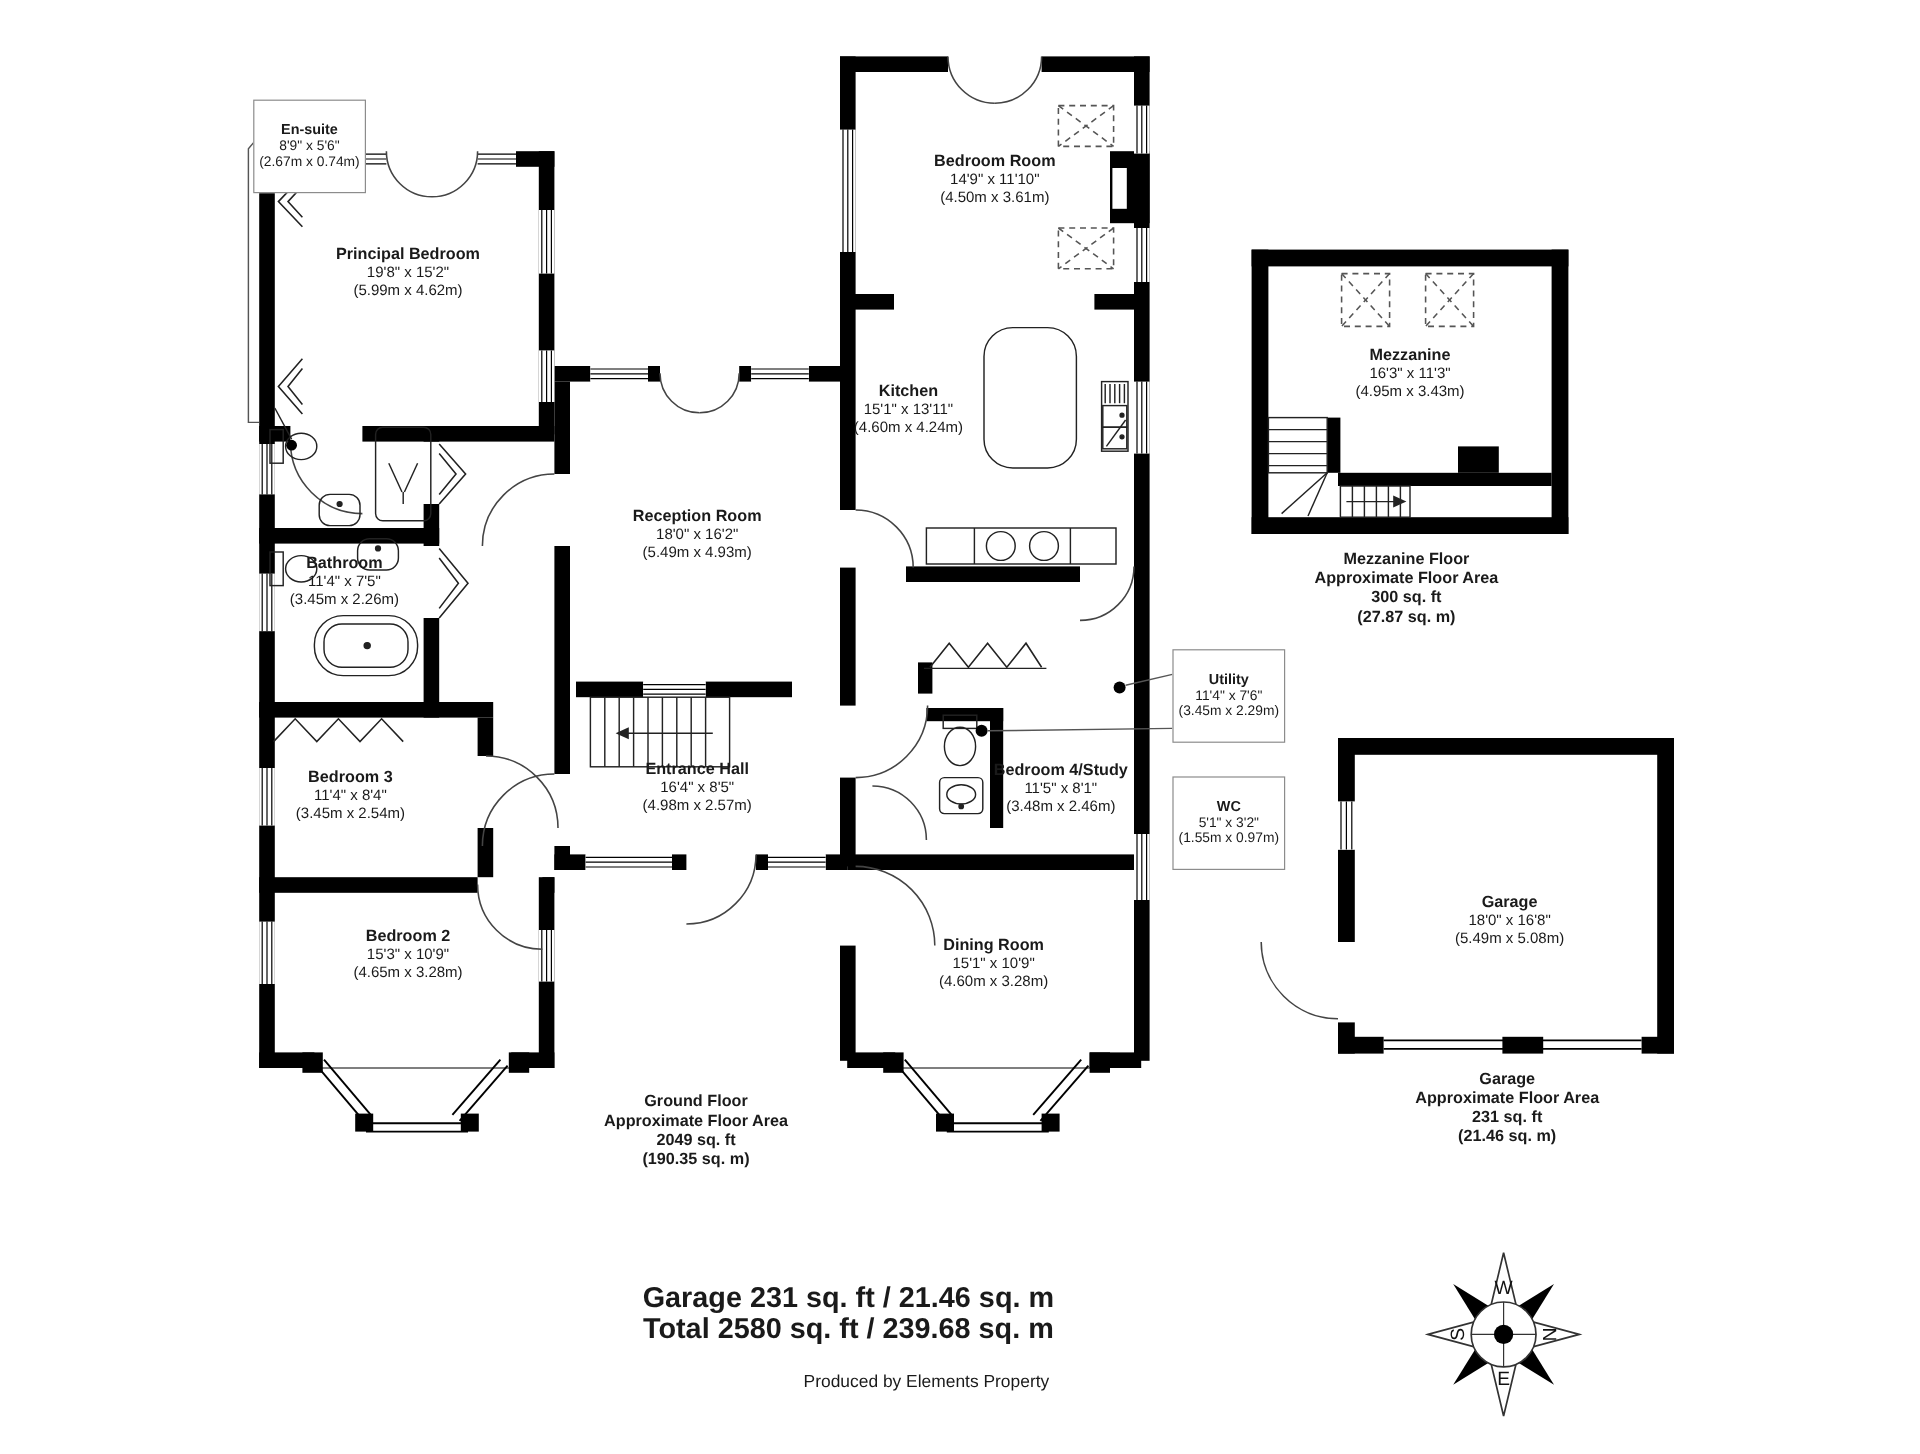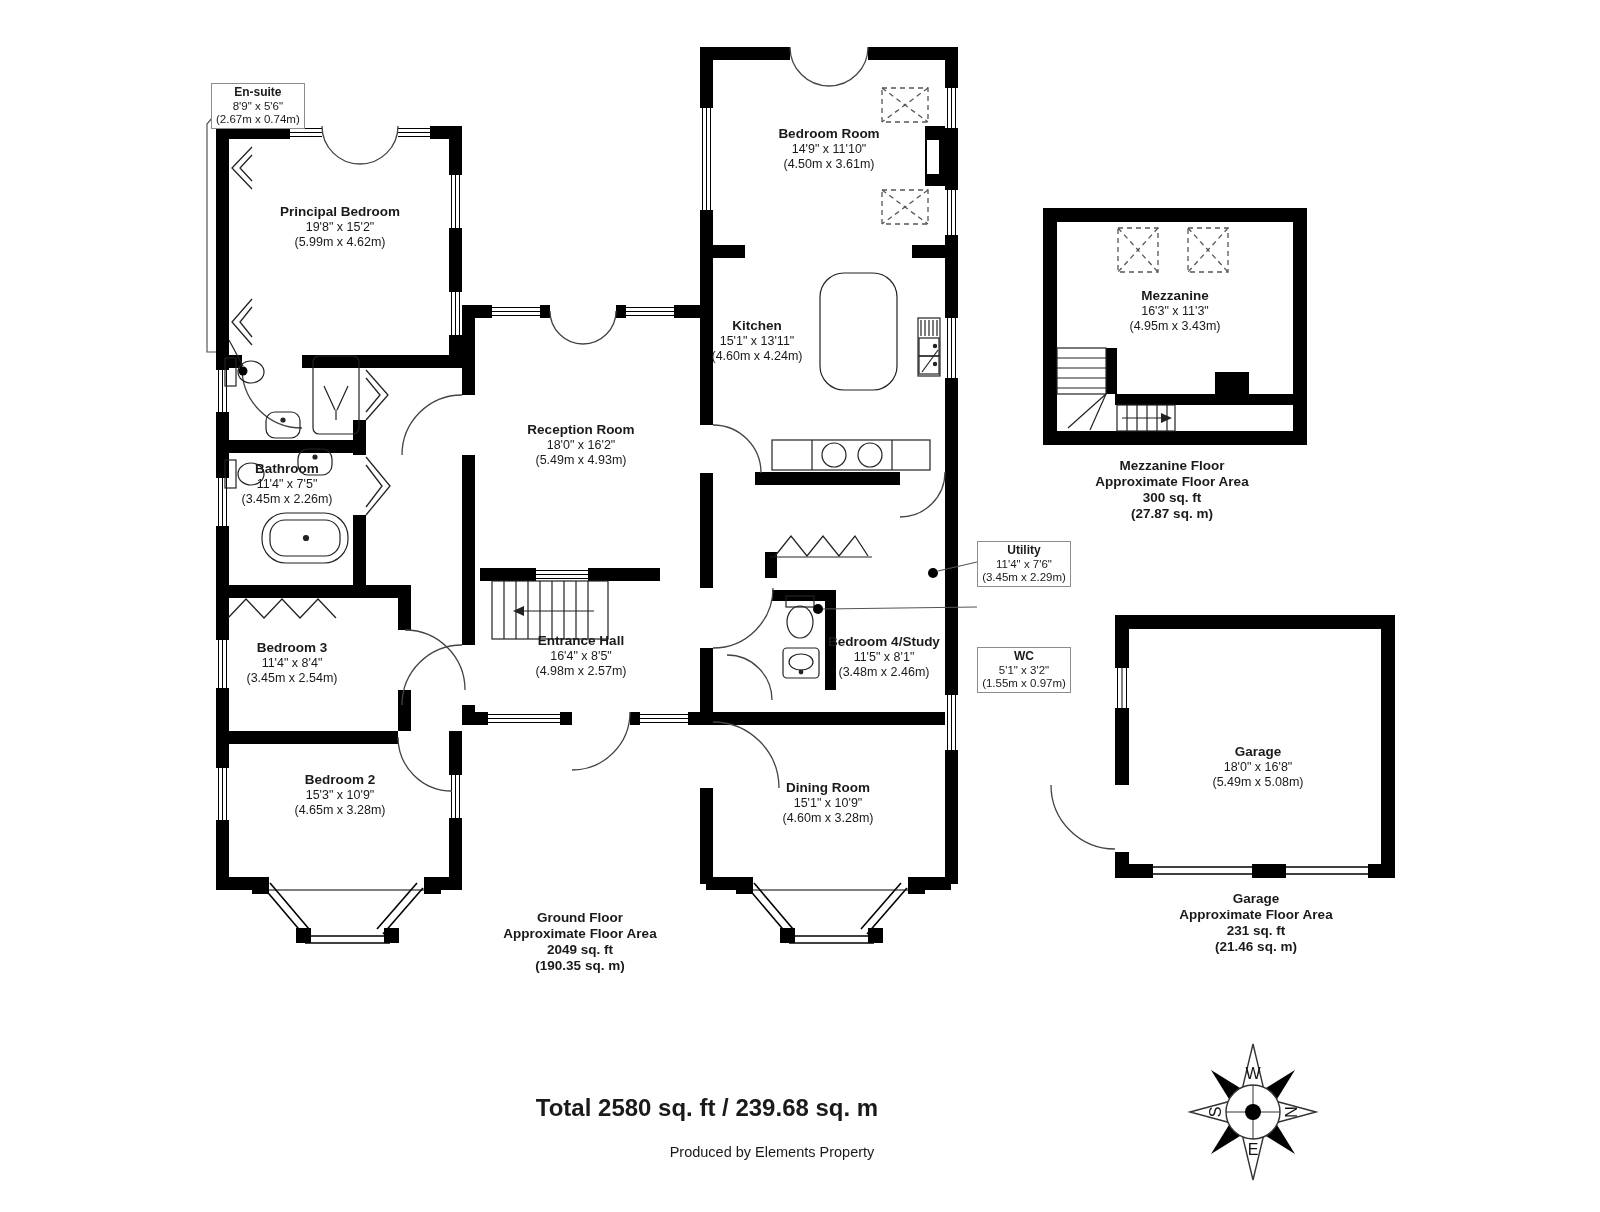--- a/index.html
+++ b/index.html
@@ -3,21 +3,21 @@
 <meta charset="utf-8">
 <style>
   html,body{margin:0;padding:0;background:#fff;}
   #page{position:relative;width:1600px;height:1212px;background:#fff;overflow:hidden;
         font-family:"Liberation Sans", sans-serif;color:#1a1a1a;}
   #plan-svg{position:absolute;left:0;top:0;}
   .room-label{position:absolute;transform:translateX(-50%);text-align:center;white-space:nowrap;line-height:1.2;}
   .room-label .rn{font-weight:bold;font-size:13.5px;}
   .room-label .rd{font-size:12.5px;}
   .boxed-label{position:absolute;border:1px solid #8c8c8c;background:#fff;text-align:center;
-               white-space:nowrap;line-height:1.15;padding:2px 4px;z-index:3;}
+               white-space:nowrap;line-height:1.15;padding:18px 4px;z-index:3;}
   .boxed-label .rn{font-weight:bold;font-size:12px;}
   .boxed-label .rd{font-size:11.5px;}
   .caption{position:absolute;transform:translateX(-50%);text-align:center;white-space:nowrap;
            font-weight:bold;font-size:13.5px;line-height:1.18;}
   .sum-line{position:absolute;transform:translateX(-50%);white-space:nowrap;font-weight:bold;}
   .sum-1{font-size:27px;}
   .sum-2{font-size:24px;}
   .sum-3{font-size:24px;}
   .fine{position:absolute;transform:translateX(-50%);white-space:nowrap;font-size:14.5px;font-weight:normal;}
   .compass-letter{position:absolute;font-size:16px;color:#111;transform:translate(-50%,-50%);}
@@ -537,20 +537,21 @@
     <div>300 sq. ft</div>
     <div>(27.87 sq. m)</div>
   </div>
   <div class="caption" style="left:1256px;top:891px;">
     <div>Garage</div>
     <div>Approximate Floor Area</div>
     <div>231 sq. ft</div>
     <div>(21.46 sq. m)</div>
   </div>
 
+  <div class="sum-line sum-2" style="left:707px;top:1068px;">Garage 231 sq. ft / 21.46 sq. m</div>
   <div class="sum-line sum-3" style="left:707px;top:1094px;">Total 2580 sq. ft / 239.68 sq. m</div>
   <div class="fine" style="left:772px;top:1144px;">Produced by Elements Property</div>
 
   <span class="compass-letter" style="left:1253px;top:1074px;">W</span>
   <span class="compass-letter rot90" style="left:1290px;top:1112px;">N</span>
   <span class="compass-letter" style="left:1253px;top:1150px;">E</span>
   <span class="compass-letter rotm90" style="left:1216px;top:1112px;">S</span>
 
 </div>
 

